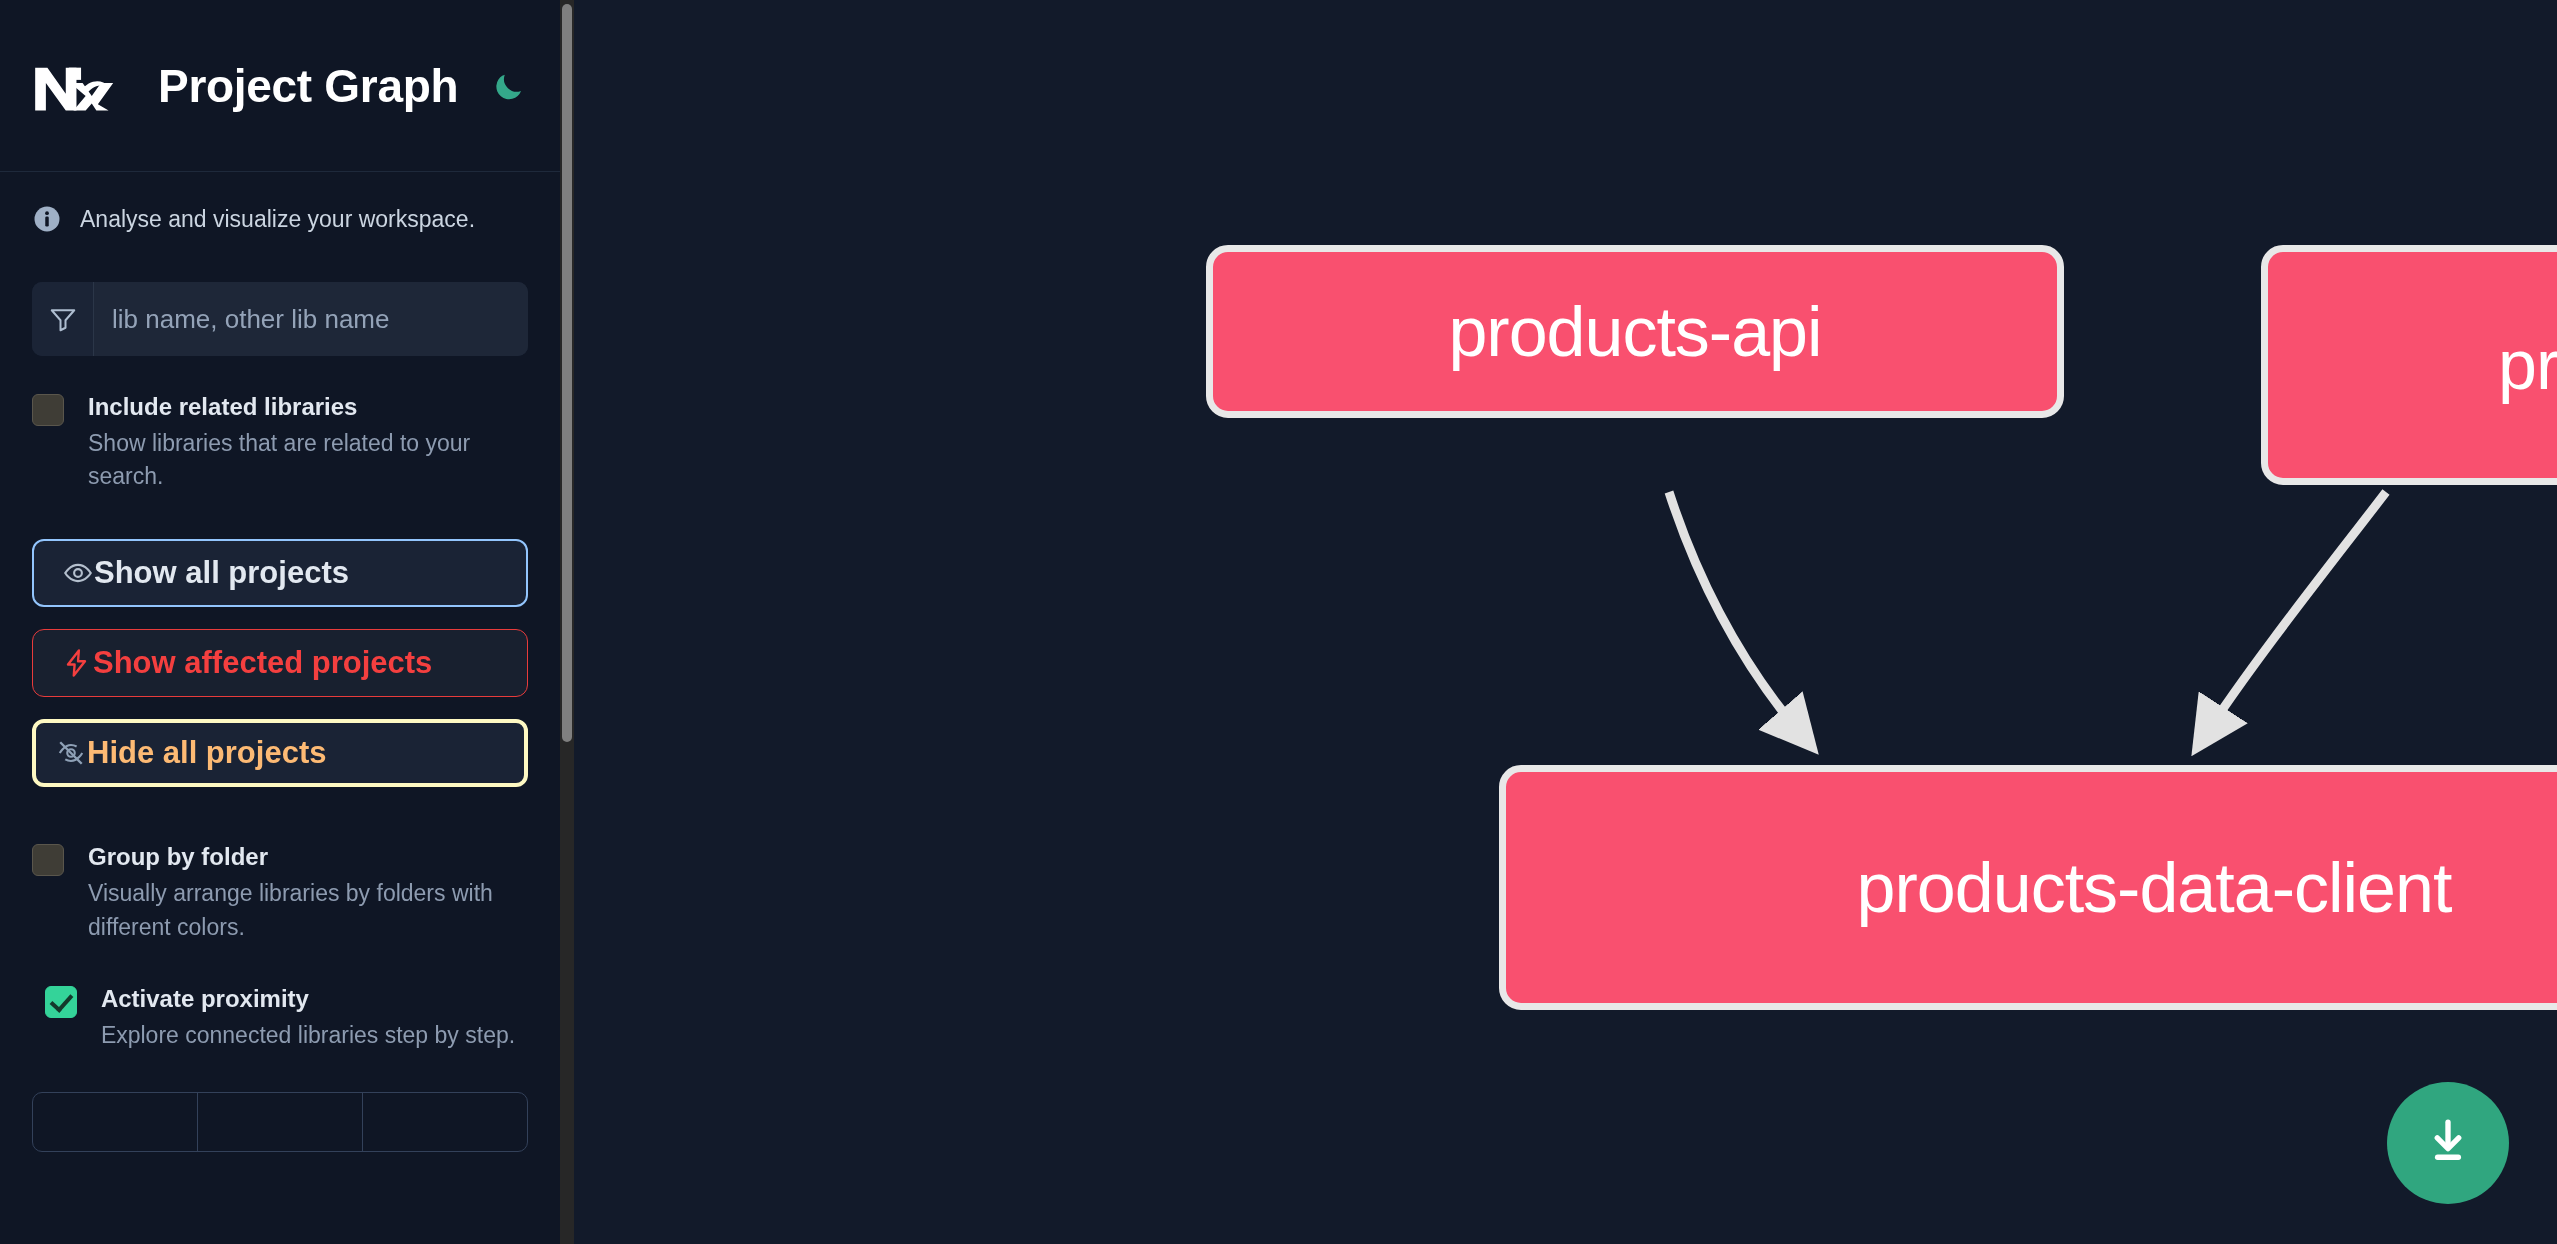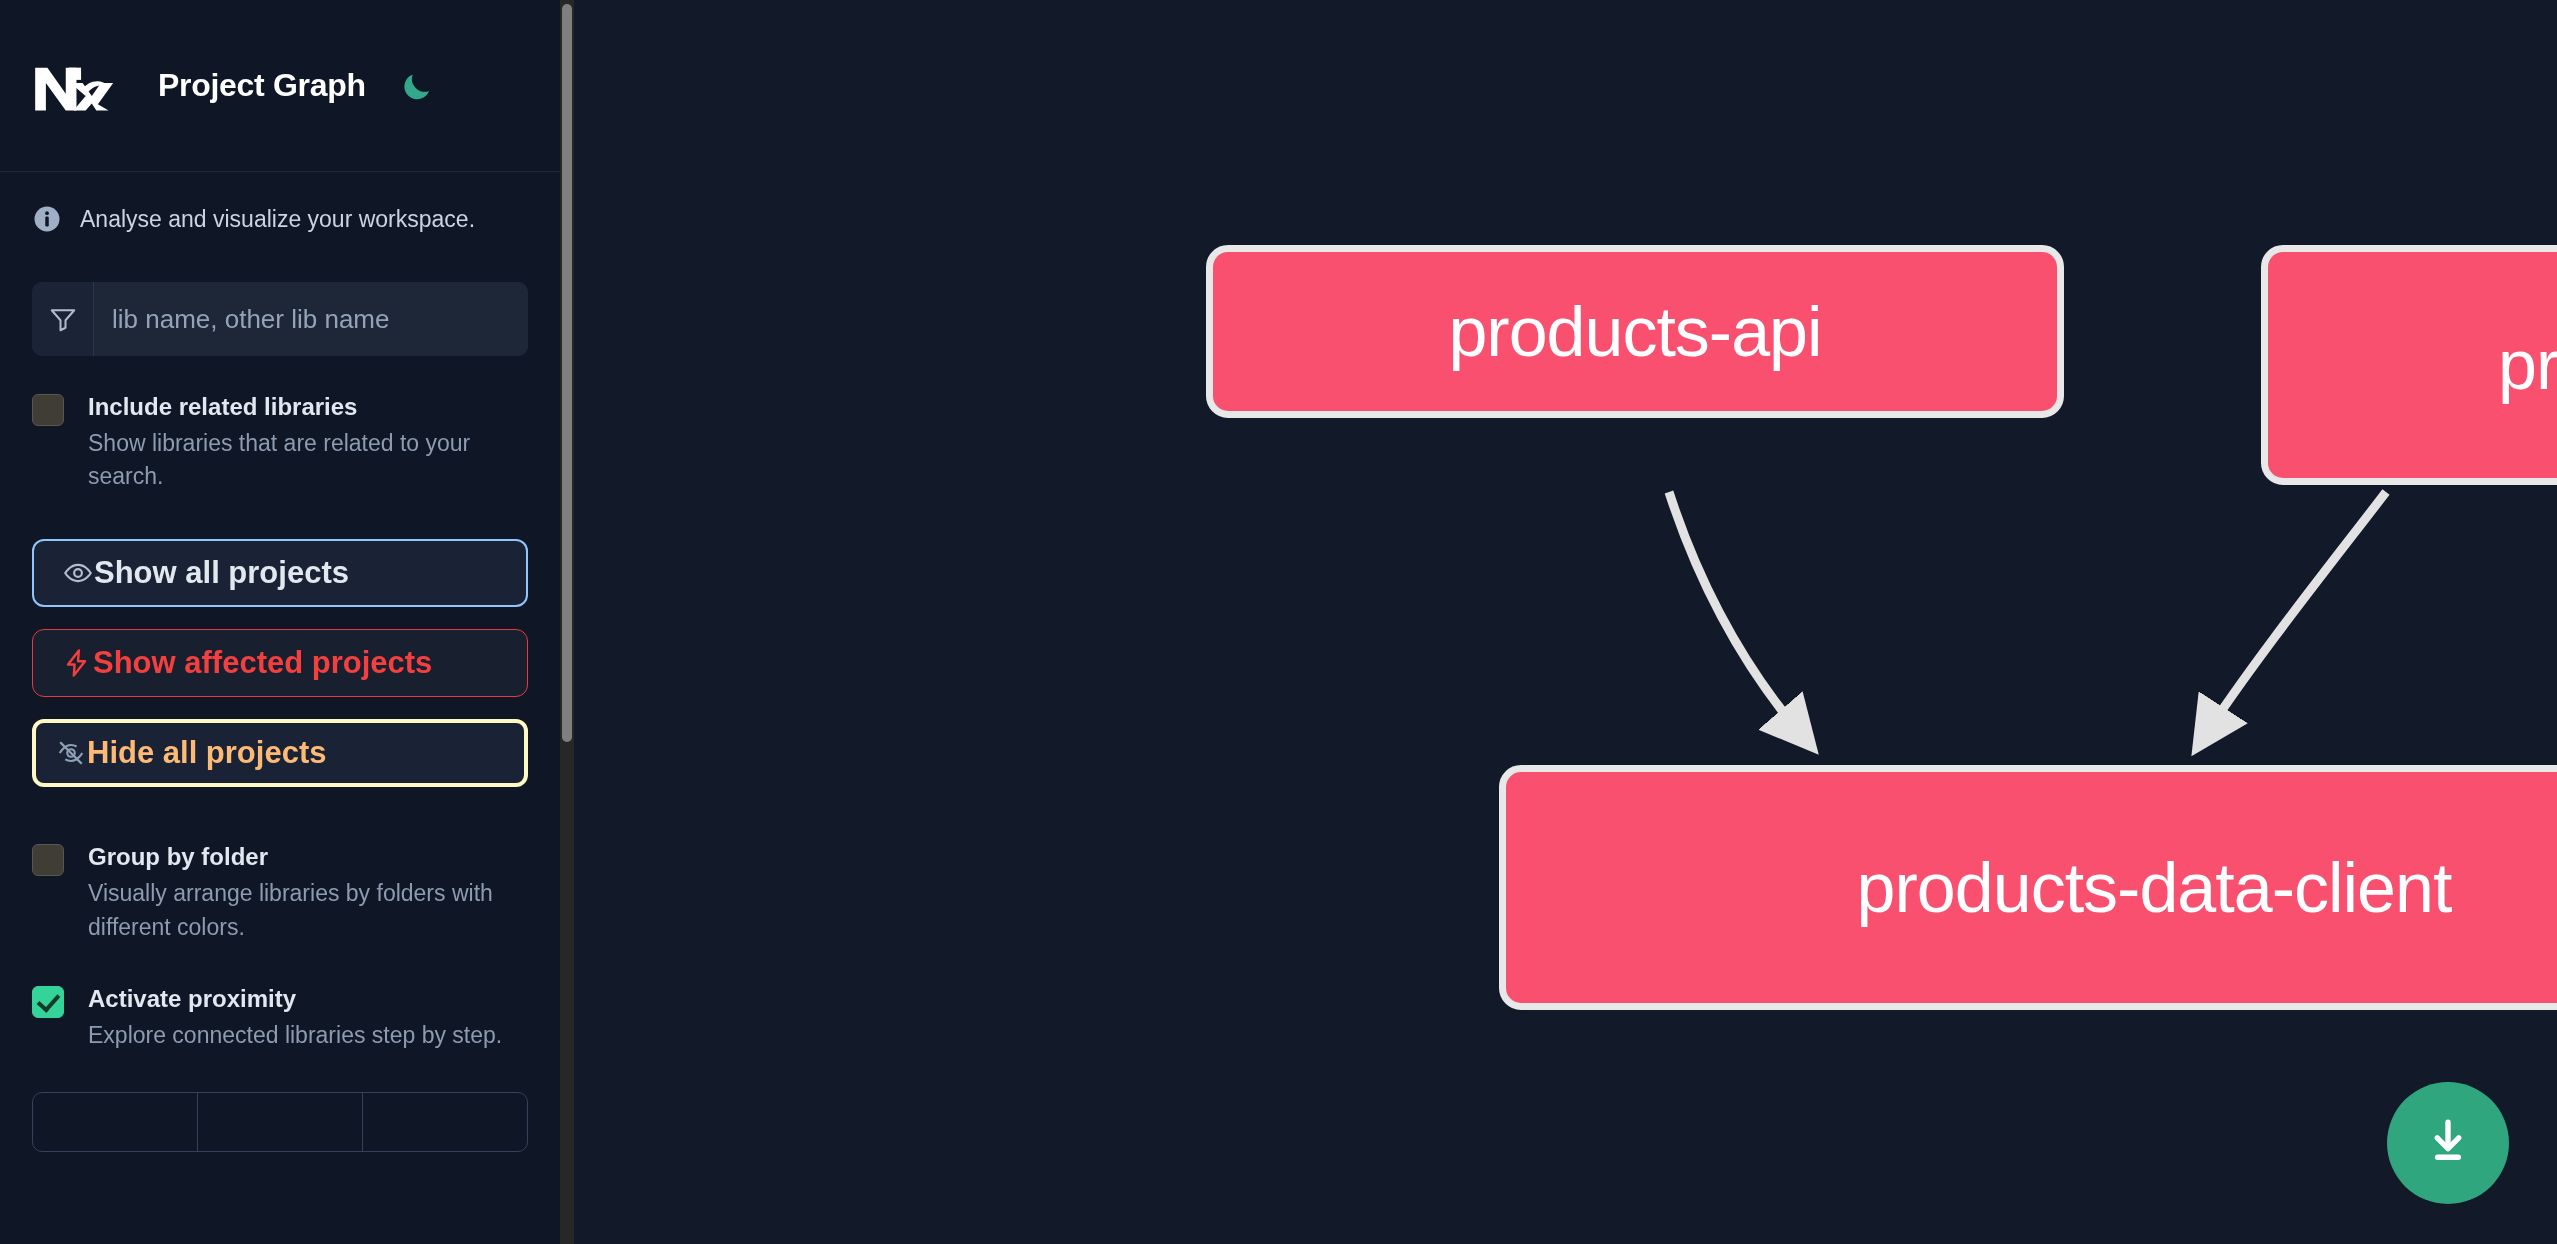--- a/index.html
+++ b/index.html
@@ -36,21 +36,21 @@
   .sb-header {
     height: 172px;
     display: flex;
     align-items: center;
     padding: 0 0 0 32px;
     border-bottom: 1px solid #1e293b;
   }
   .nx-logo { width: 92px; height: 52px; flex: 0 0 auto; }
   .app-title {
     color: #ffffff;
-    font-size: 32px;
+    font-size: 46px;
     font-weight: 700;
     letter-spacing: -0.3px;
     margin-left: 34px;
     white-space: nowrap;
   }
   .theme-toggle {
     margin-left: 28px;
     width: 46px; height: 46px;
     display: flex; align-items: center; justify-content: center;
     cursor: pointer;
@@ -317,21 +317,21 @@
       </div>
 
       <div class="opt-row" style="padding-top:53px;">
         <span class="cbx off"></span>
         <span class="opt-text">
           <div class="opt-label">Group by folder</div>
           <div class="opt-desc">Visually arrange libraries by folders with different colors.</div>
         </span>
       </div>
 
-      <div class="opt-row" style="padding-top:38px;">
+      <div class="opt-row" style="padding-top:38px;justify-content:center;">
         <span class="cbx on"></span>
         <span class="opt-text">
           <div class="opt-label">Activate proximity</div>
           <div class="opt-desc">Explore connected libraries step by step.</div>
         </span>
       </div>
 
       <div class="seg-peek">
         <div></div>
         <div></div>

